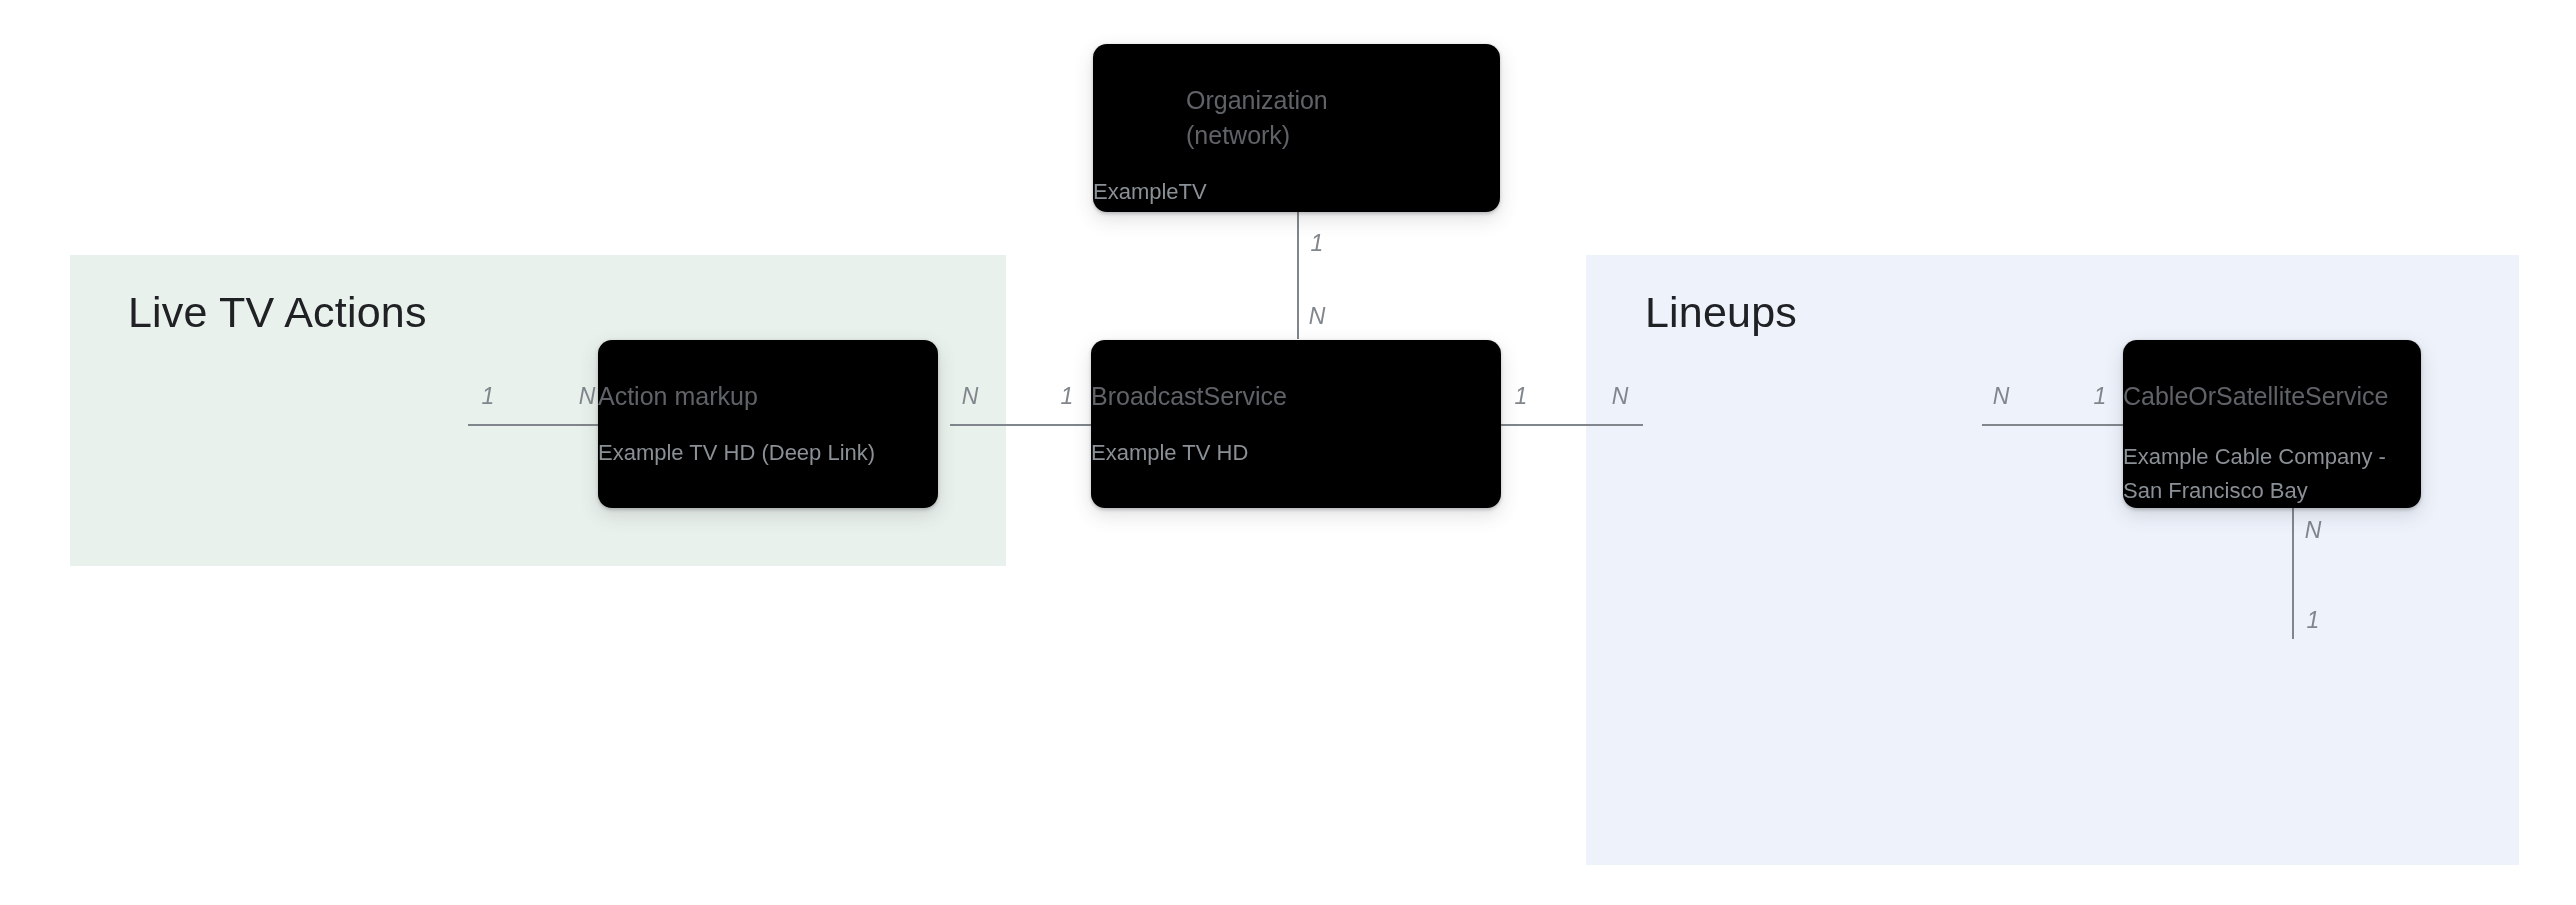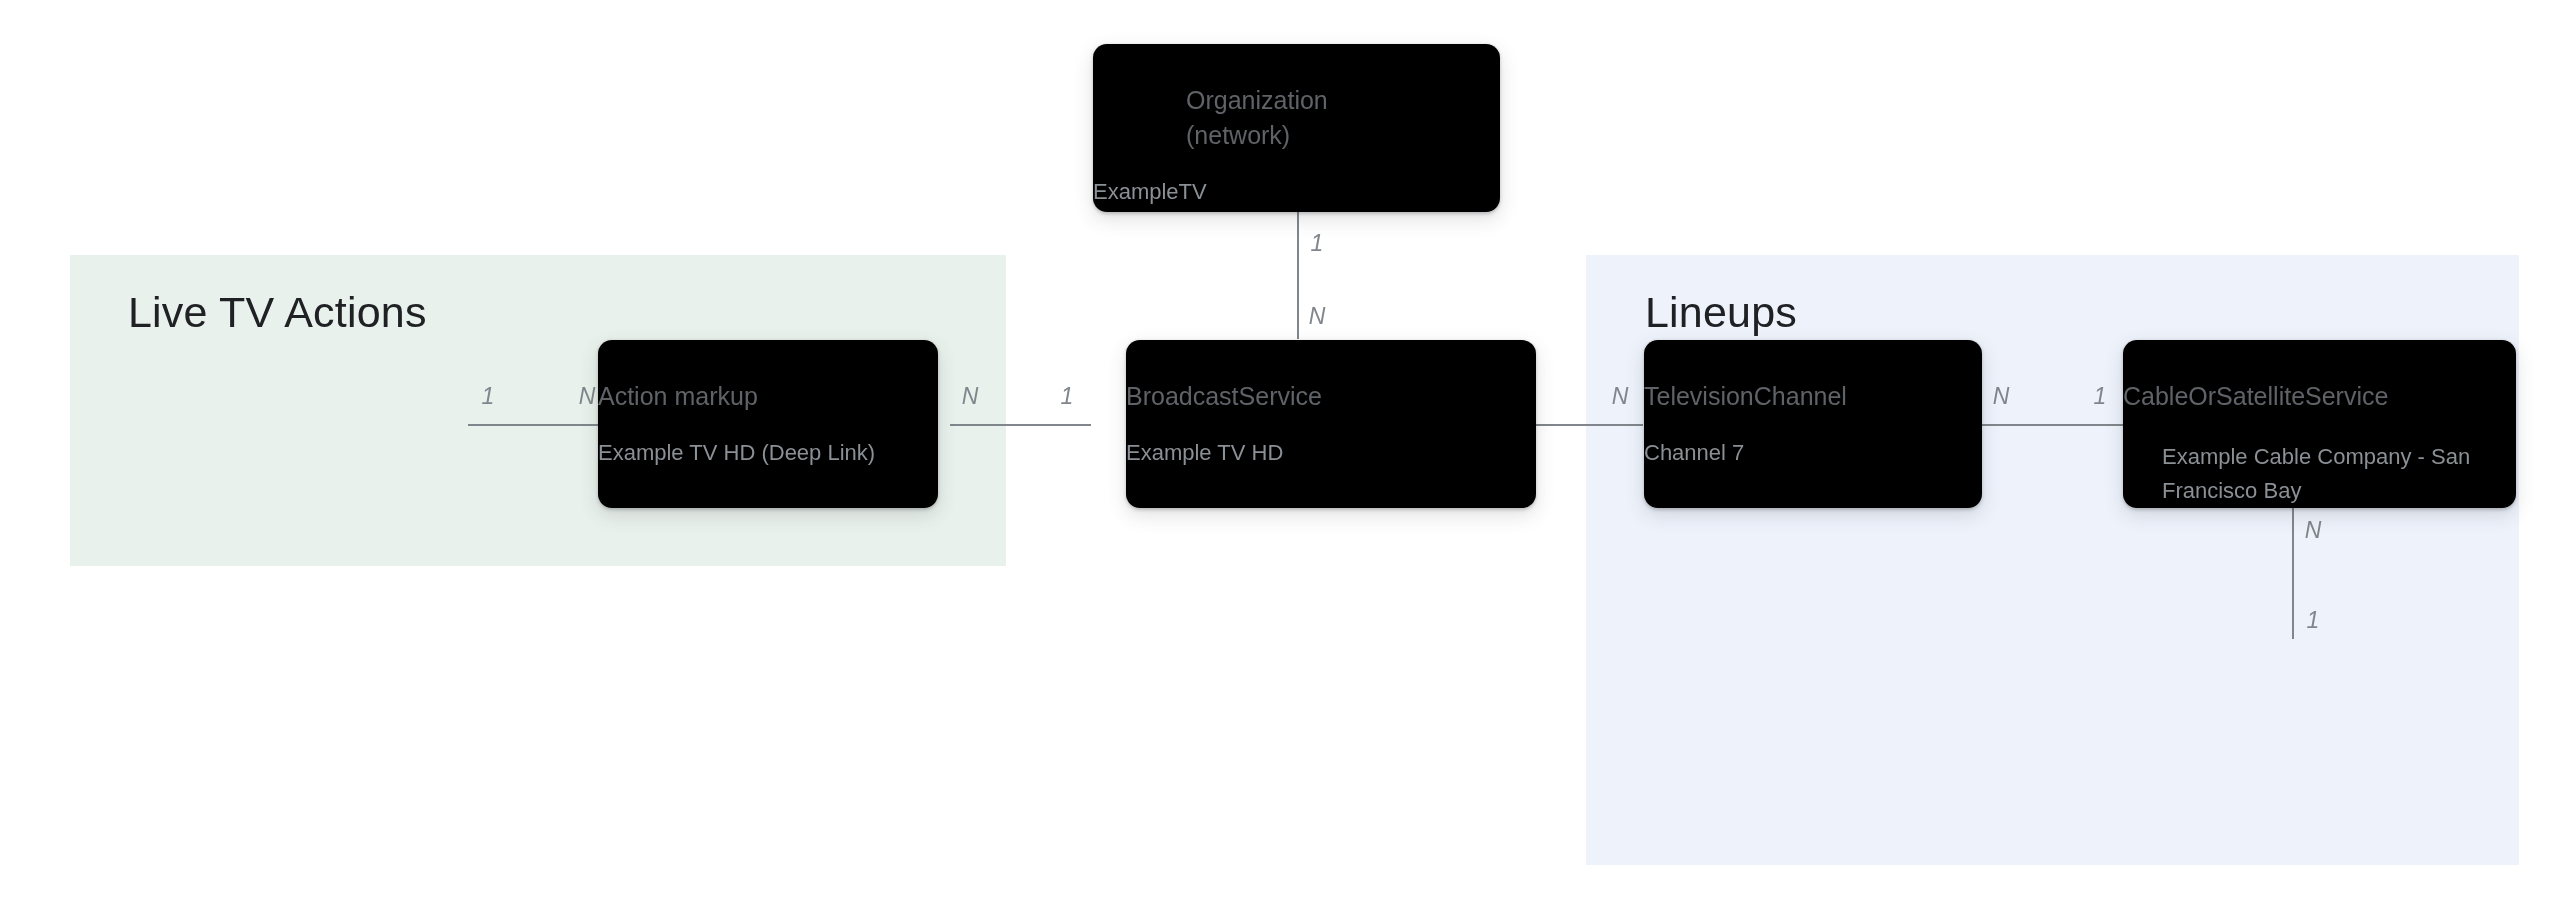--- a/index.html
+++ b/index.html
@@ -64,23 +64,23 @@
     margin: 22px auto 0 auto;
   }
   .node-sub.wrap {
     white-space: normal;
     max-width: 315px;
     margin-top: 26px;
   }
   #node-network            { left: 1093px; top: 44px;  width: 407px; height: 168px; }
   #node-media-subscription { left: 128px;  top: 340px; width: 340px; height: 168px; }
   #node-action-markup      { left: 598px;  top: 340px; width: 340px; height: 168px; }
-  #node-broadcast-service  { left: 1126px; top: 340px; width: 410px; height: 168px; }
+  #node-broadcast-service  { left: 1091px; top: 340px; width: 410px; height: 168px; }
   #node-television-channel { left: 1644px; top: 340px; width: 338px; height: 168px; }
-  #node-cable-or-satellite { left: 2123px; top: 340px; width: 393px; height: 168px; }
+  #node-cable-or-satellite { left: 2123px; top: 340px; width: 298px; height: 168px; }
   #node-operator           { left: 2124px; top: 639px; width: 338px; height: 168px; }
 
   
   .edge {
     position: absolute;
     background: var(--connector, #80868b);
   }
   #edge-media-action      { left: 468px;  top: 424px; width: 142px; height: 1.8px; }
   #edge-action-broadcast  { left: 950px; top: 424px; width: 141px; height: 1.8px; }
   #edge-broadcast-tv      { left: 1500px; top: 424px; width: 143px; height: 1.8px; }
@@ -152,24 +152,20 @@
   <div class="node" id="node-action-markup">
     <div class="node-title">Action markup</div>
     <div class="node-sub">Example TV HD (Deep Link)</div>
   </div>
 
   <div class="node" id="node-broadcast-service">
     <div class="node-title">BroadcastService</div>
     <div class="node-sub">Example TV HD</div>
   </div>
 
-  <div class="node" id="node-television-channel">
-    <div class="node-title">TelevisionChannel</div>
-    <div class="node-sub">Channel 7</div>
-  </div>
 
   <div class="node" id="node-cable-or-satellite">
     <div class="node-title">CableOrSatelliteService</div>
     <div class="node-sub wrap">Example Cable Company - San Francisco Bay</div>
   </div>
 
 
 </div>
 
 

